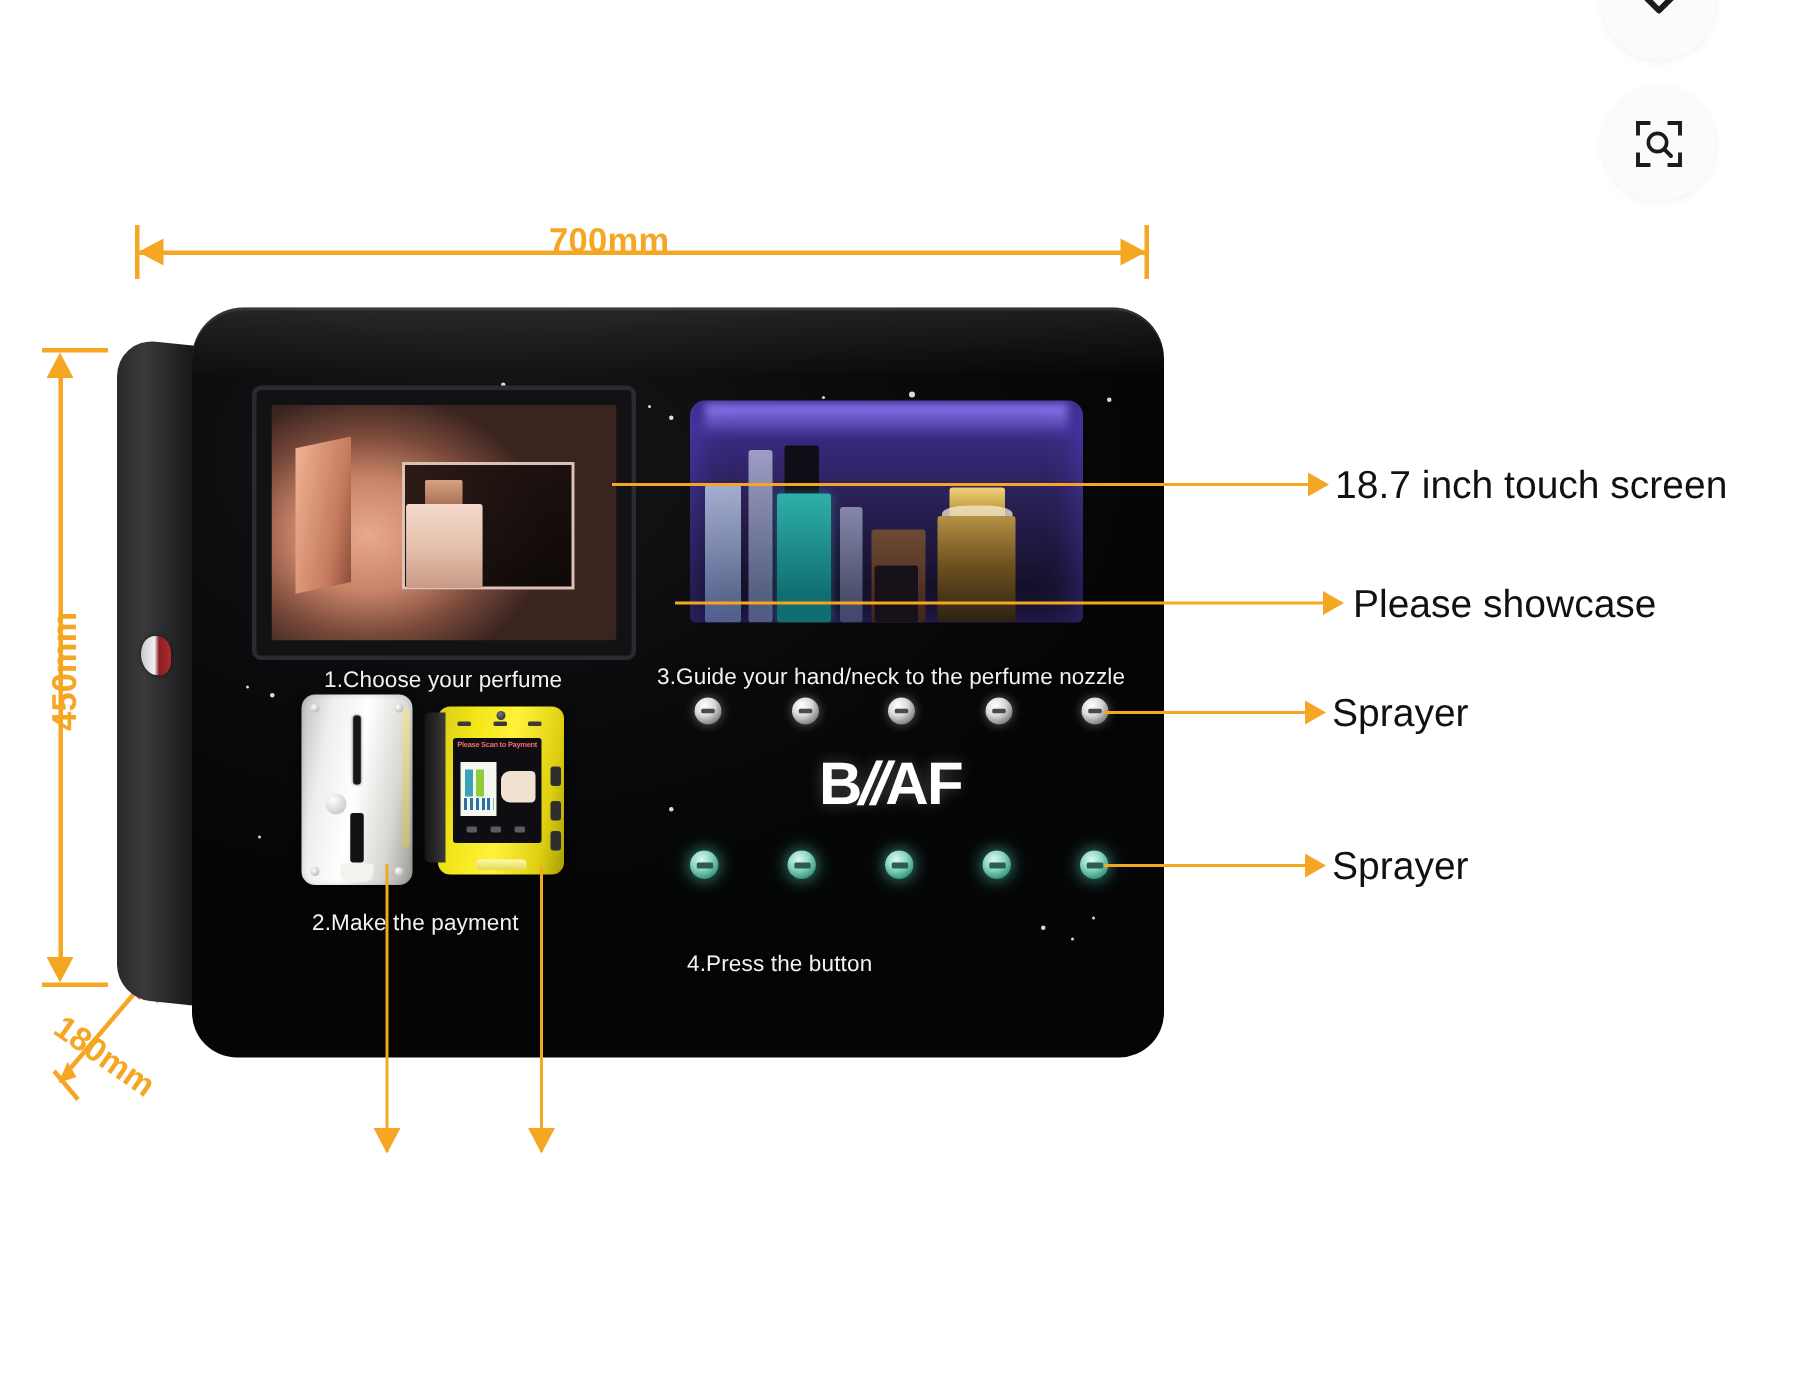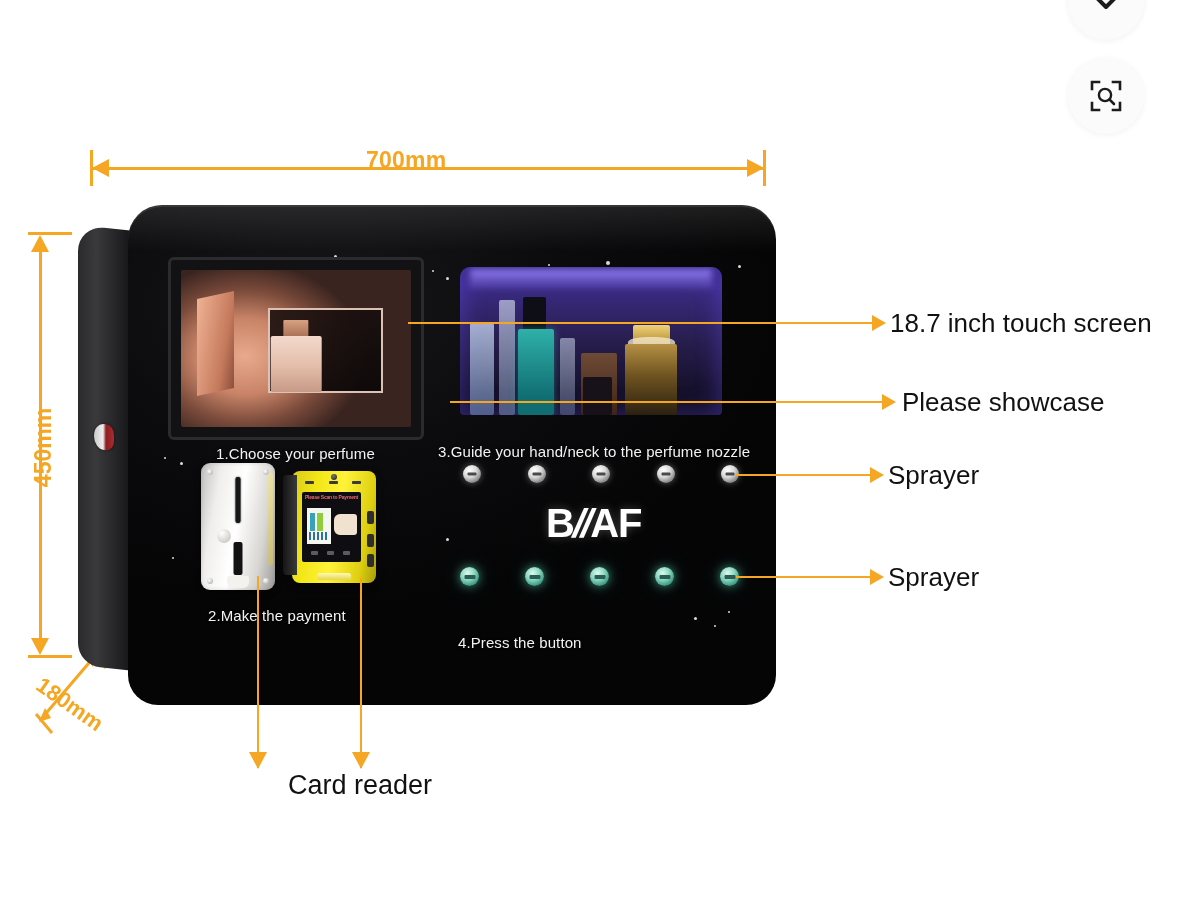--- a/index.html
+++ b/index.html
@@ -637,15 +637,14 @@
 
   <div class="callout-line" style="left:736px; top:576px; width:134px;"></div>
   <div class="callout-head" style="left:870px; top:569px;"></div>
   <div class="callout-label" style="left:888px; top:562px;">Sprayer</div>
 
   <div class="leader-v" style="left:257px; top:576px; height:192px;"></div>
   <div class="arrow-down" style="left:249px; top:752px;"></div>
 
   <div class="leader-v" style="left:360px; top:578px; height:190px;"></div>
   <div class="arrow-down" style="left:352px; top:752px;"></div>
-  <div class="bottom-label" style="left:288px; top:770px;">Card reader</div>
 
 </div>
 
 </body></html>

